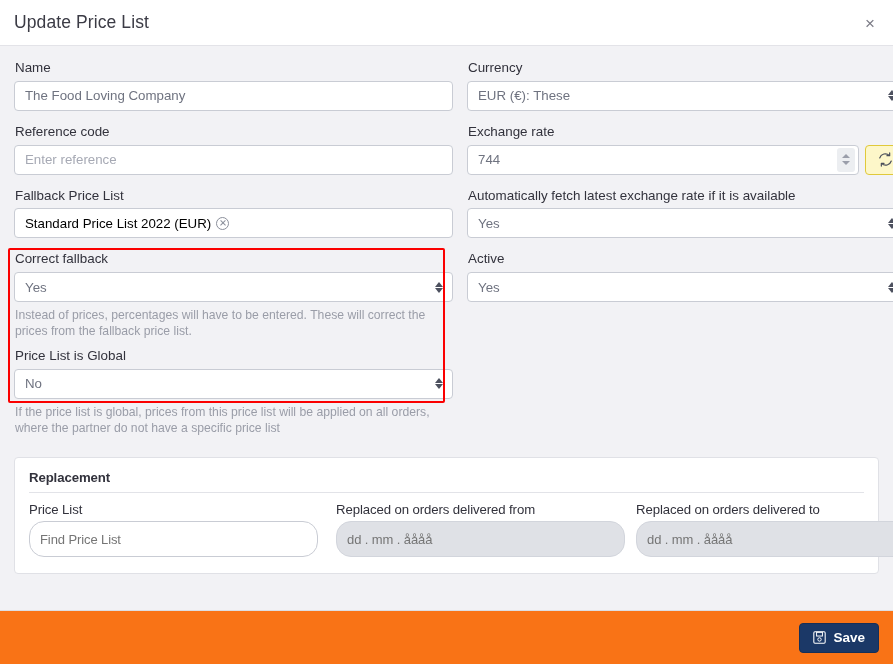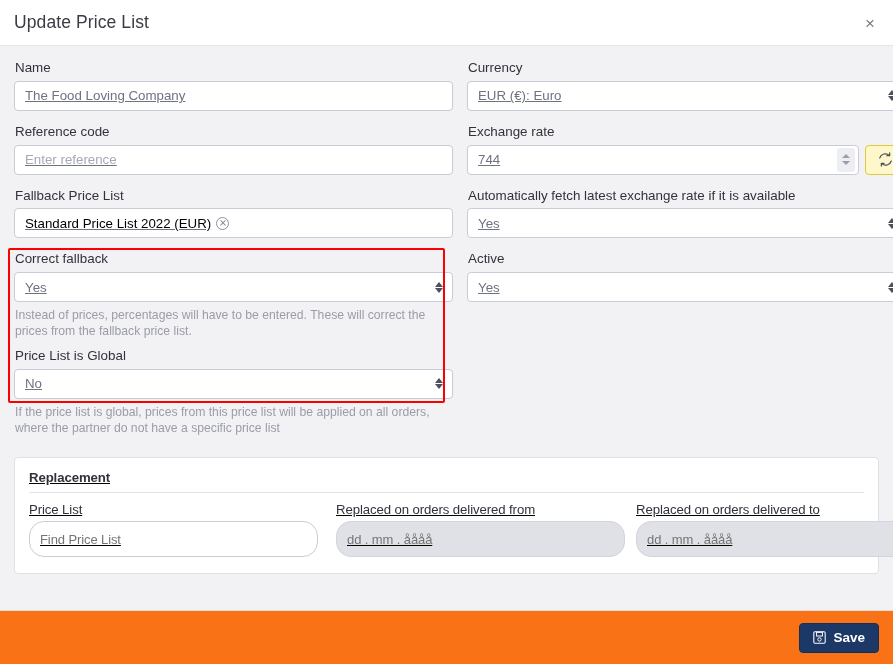--- a/index.html
+++ b/index.html
@@ -80,21 +80,20 @@
     height: 30px;
     border: 1px solid #c9ccd4;
     border-radius: 4px;
     background: #ffffff;
     font-size: 13.3px;
     color: #6f7380;
     padding: 0 10px;
     font-family: "Liberation Sans", sans-serif;
     display: flex; align-items: center;
     outline: none;
-    text-decoration: underline;
   }
   input.control { display: block; line-height: 28px; }
   input.control::placeholder { color: #a6a9b4; }
 
   
   .select {
     position: relative;
     cursor: pointer;
     padding-right: 26px;
   }
@@ -197,21 +196,20 @@
   }
 
   
   .repl-card {
     margin-top: 8px;
     background: #ffffff;
     border: 1px solid #e0e1e6;
     border-radius: 4px;
     padding: 12px 14px 16px 14px;
     font-family: "Liberation Sans Narrow", "Liberation Sans", sans-serif;
-    text-decoration: underline;
   }
   .repl-title {
     font-size: 13.2px;
     font-weight: bold;
     color: #32323c;
     padding-bottom: 7px;
     border-bottom: 1px solid #e2e3e8;
     margin-bottom: 9px;
     letter-spacing: -.1px;
   }
@@ -287,21 +285,21 @@
       <div class="col">
         <div class="field">
           <label class="flabel">Name</label>
           <input class="control" type="text" value="The Food Loving Company" style="">
         </div>
       </div>
       <div class="col right">
         <div class="field">
           <label class="flabel">Currency</label>
           <div class="control select">
-            <span>EUR (€): Euro</span>
+            <span>EUR (€): These</span>
             <span class="chev">
                 <i class="up"></i>
                 <i class="dn"></i>
               </span>
           </div>
         </div>
       </div>
     </div>
 
     <div class="row">

